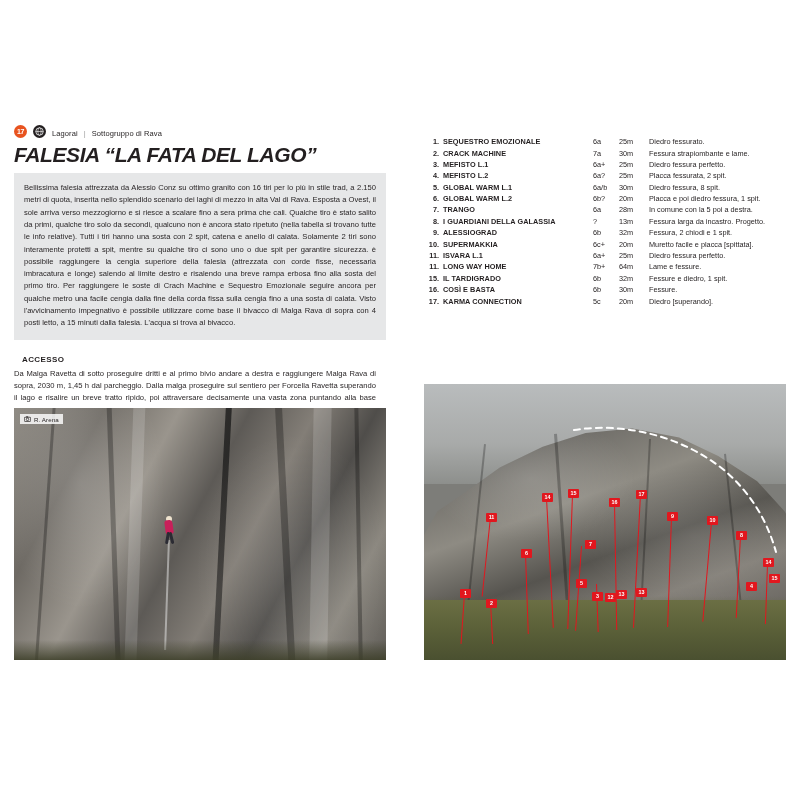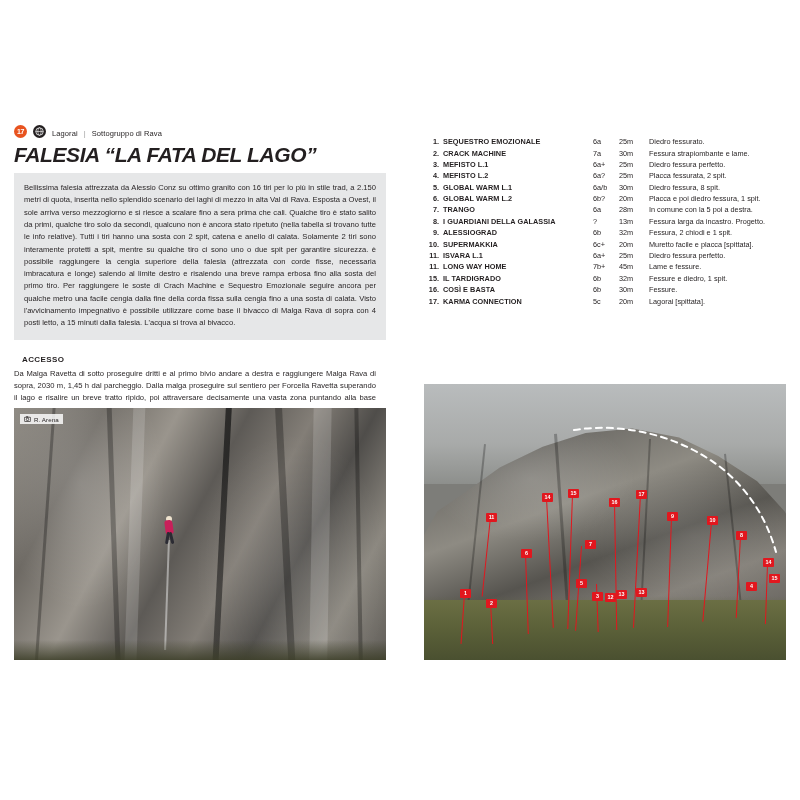--- a/index.html
+++ b/index.html
@@ -433,21 +433,21 @@
         <td class="rt-num">11.</td>
         <td class="rt-name">ISVARA L.1</td>
         <td class="rt-grade">6a+</td>
         <td class="rt-len">25m</td>
         <td class="rt-desc">Diedro fessura perfetto.</td>
       </tr>
       <tr>
         <td class="rt-num">11.</td>
         <td class="rt-name">LONG WAY HOME</td>
         <td class="rt-grade">7b+</td>
-        <td class="rt-len">45m</td>
+        <td class="rt-len">64m</td>
         <td class="rt-desc">Lame e fessure.</td>
       </tr>
       <tr>
         <td class="rt-num">15.</td>
         <td class="rt-name">IL TARDIGRADO</td>
         <td class="rt-grade">6b</td>
         <td class="rt-len">32m</td>
         <td class="rt-desc">Fessure e diedro, 1 spit.</td>
       </tr>
       <tr>
@@ -455,21 +455,21 @@
         <td class="rt-name">COSÌ E BASTA</td>
         <td class="rt-grade">6b</td>
         <td class="rt-len">30m</td>
         <td class="rt-desc">Fessure.</td>
       </tr>
       <tr>
         <td class="rt-num">17.</td>
         <td class="rt-name">KARMA CONNECTION</td>
         <td class="rt-grade">5c</td>
         <td class="rt-len">20m</td>
-        <td class="rt-desc">Lagorai [spittata].</td>
+        <td class="rt-desc">Diedro [superando].</td>
       </tr>
     </tbody>
   </table>
 
   <div class="photo-right">
     <div class="skybg"></div>
     <div class="massif"></div>
 
     <div class="rockline" style="left:60px;top:60px;width:2px;height:170px;transform:rotate(6deg);"></div>
     <div class="rockline" style="left:130px;top:50px;width:3px;height:180px;transform:rotate(-4deg);"></div>

